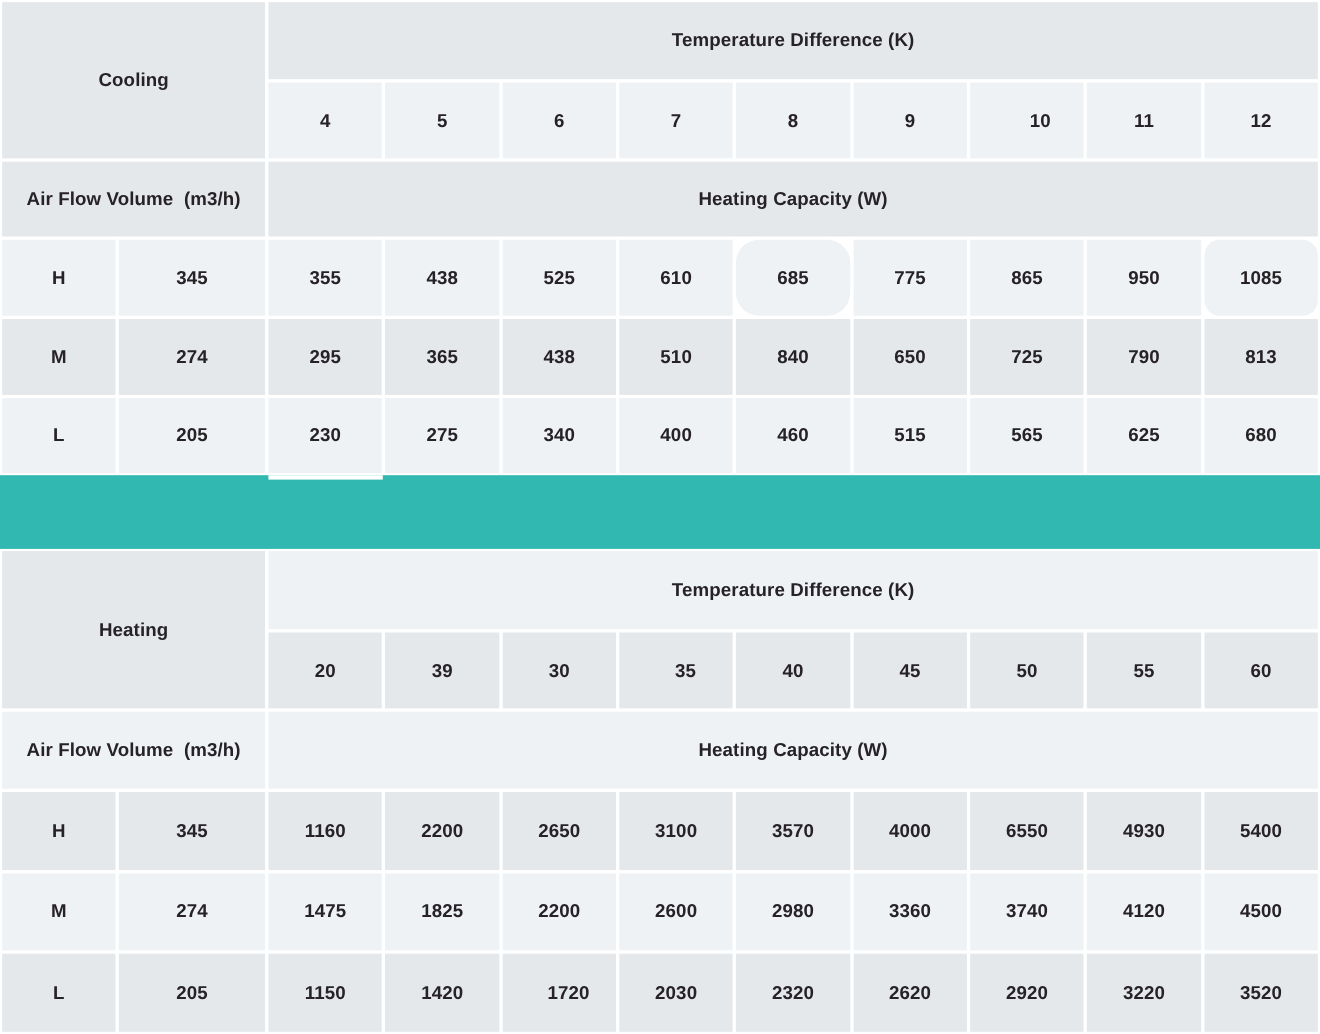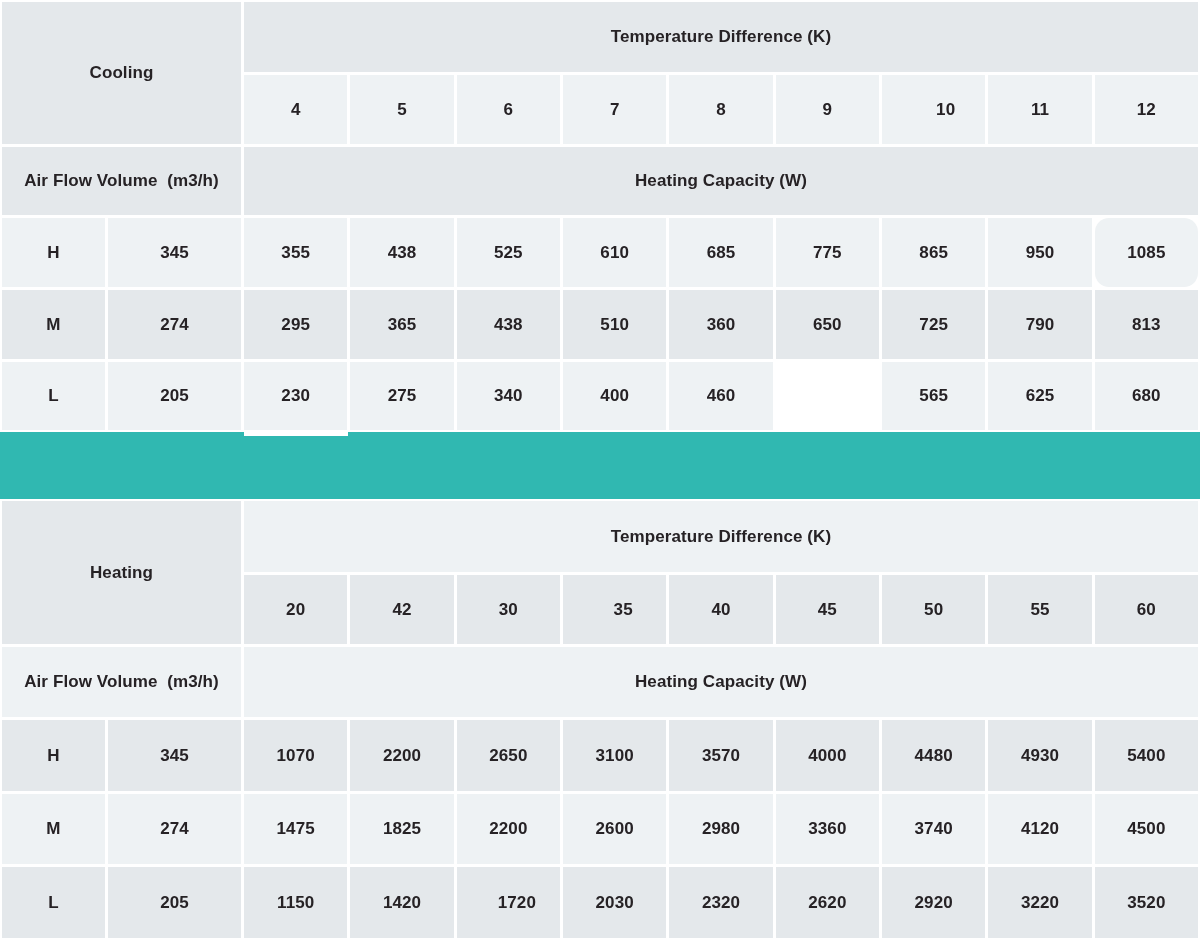--- a/index.html
+++ b/index.html
@@ -50,73 +50,74 @@
       <div class="cell shade-light" style="grid-area: 2 / 10 / span 1 / span 1;">11</div>
       <div class="cell shade-light" style="grid-area: 2 / 11 / span 1 / span 1;">12</div>
       <div class="cell shade-dark" style="grid-area: 3 / 1 / span 1 / span 2;">Air Flow Volume  (m3/h)</div>
       <div class="cell shade-dark" style="grid-area: 3 / 3 / span 1 / span 9;">Heating Capacity (W)</div>
       <div class="cell shade-light" style="grid-area: 4 / 1 / span 1 / span 1;">H</div>
       <div class="cell shade-light" style="grid-area: 4 / 2 / span 1 / span 1;">345</div>
       <div class="cell shade-light" style="grid-area: 4 / 3 / span 1 / span 1;">355</div>
       <div class="cell shade-light" style="grid-area: 4 / 4 / span 1 / span 1;">438</div>
       <div class="cell shade-light" style="grid-area: 4 / 5 / span 1 / span 1;">525</div>
       <div class="cell shade-light" style="grid-area: 4 / 6 / span 1 / span 1;">610</div>
-      <div class="cell shade-light" style="grid-area: 4 / 7 / span 1 / span 1;">685</div>
+      <div class="cell shade-light" style="grid-area: 4 / 7 / span 1 / span 1; border-radius: 21px;">685</div>
       <div class="cell shade-light" style="grid-area: 4 / 8 / span 1 / span 1;">775</div>
       <div class="cell shade-light" style="grid-area: 4 / 9 / span 1 / span 1;">865</div>
       <div class="cell shade-light" style="grid-area: 4 / 10 / span 1 / span 1;">950</div>
       <div class="cell shade-light" style="grid-area: 4 / 11 / span 1 / span 1; border-radius: 14px;">1085</div>
       <div class="cell shade-dark" style="grid-area: 5 / 1 / span 1 / span 1;">M</div>
       <div class="cell shade-dark" style="grid-area: 5 / 2 / span 1 / span 1;">274</div>
       <div class="cell shade-dark" style="grid-area: 5 / 3 / span 1 / span 1;">295</div>
       <div class="cell shade-dark" style="grid-area: 5 / 4 / span 1 / span 1;">365</div>
       <div class="cell shade-dark" style="grid-area: 5 / 5 / span 1 / span 1;">438</div>
       <div class="cell shade-dark" style="grid-area: 5 / 6 / span 1 / span 1;">510</div>
-      <div class="cell shade-dark" style="grid-area: 5 / 7 / span 1 / span 1;">360</div>
+      <div class="cell shade-dark" style="grid-area: 5 / 7 / span 1 / span 1;">840</div>
       <div class="cell shade-dark" style="grid-area: 5 / 8 / span 1 / span 1;">650</div>
       <div class="cell shade-dark" style="grid-area: 5 / 9 / span 1 / span 1;">725</div>
       <div class="cell shade-dark" style="grid-area: 5 / 10 / span 1 / span 1;">790</div>
       <div class="cell shade-dark" style="grid-area: 5 / 11 / span 1 / span 1;">813</div>
       <div class="cell shade-light" style="grid-area: 6 / 1 / span 1 / span 1;">L</div>
       <div class="cell shade-light" style="grid-area: 6 / 2 / span 1 / span 1;">205</div>
       <div class="cell shade-light" style="grid-area: 6 / 3 / span 1 / span 1;">230</div>
       <div class="cell shade-light" style="grid-area: 6 / 4 / span 1 / span 1;">275</div>
       <div class="cell shade-light" style="grid-area: 6 / 5 / span 1 / span 1;">340</div>
       <div class="cell shade-light" style="grid-area: 6 / 6 / span 1 / span 1;">400</div>
       <div class="cell shade-light" style="grid-area: 6 / 7 / span 1 / span 1;">460</div>
+      <div class="cell shade-light" style="grid-area: 6 / 8 / span 1 / span 1;">515</div>
       <div class="cell shade-light" style="grid-area: 6 / 9 / span 1 / span 1;">565</div>
       <div class="cell shade-light" style="grid-area: 6 / 10 / span 1 / span 1;">625</div>
       <div class="cell shade-light" style="grid-area: 6 / 11 / span 1 / span 1;">680</div>
     </section>
   <div class="divider-band">
     <div class="notch"></div>
   </div>
   <section class="grid-table t2">
       <div class="cell shade-dark" style="grid-area: 1 / 1 / span 2 / span 2;">Heating</div>
       <div class="cell shade-light" style="grid-area: 1 / 3 / span 1 / span 9;">Temperature Difference (K)</div>
       <div class="cell shade-dark" style="grid-area: 2 / 3 / span 1 / span 1;">20</div>
-      <div class="cell shade-dark" style="grid-area: 2 / 4 / span 1 / span 1;">42</div>
+      <div class="cell shade-dark" style="grid-area: 2 / 4 / span 1 / span 1;">39</div>
       <div class="cell shade-dark" style="grid-area: 2 / 5 / span 1 / span 1;">30</div>
       <div class="cell shade-dark" style="grid-area: 2 / 6 / span 1 / span 1; padding-left: 17px;">35</div>
       <div class="cell shade-dark" style="grid-area: 2 / 7 / span 1 / span 1;">40</div>
       <div class="cell shade-dark" style="grid-area: 2 / 8 / span 1 / span 1;">45</div>
       <div class="cell shade-dark" style="grid-area: 2 / 9 / span 1 / span 1;">50</div>
       <div class="cell shade-dark" style="grid-area: 2 / 10 / span 1 / span 1;">55</div>
       <div class="cell shade-dark" style="grid-area: 2 / 11 / span 1 / span 1;">60</div>
       <div class="cell shade-light" style="grid-area: 3 / 1 / span 1 / span 2;">Air Flow Volume  (m3/h)</div>
       <div class="cell shade-light" style="grid-area: 3 / 3 / span 1 / span 9;">Heating Capacity (W)</div>
       <div class="cell shade-dark" style="grid-area: 4 / 1 / span 1 / span 1;">H</div>
       <div class="cell shade-dark" style="grid-area: 4 / 2 / span 1 / span 1;">345</div>
-      <div class="cell shade-dark" style="grid-area: 4 / 3 / span 1 / span 1;">1070</div>
+      <div class="cell shade-dark" style="grid-area: 4 / 3 / span 1 / span 1;">1160</div>
       <div class="cell shade-dark" style="grid-area: 4 / 4 / span 1 / span 1;">2200</div>
       <div class="cell shade-dark" style="grid-area: 4 / 5 / span 1 / span 1;">2650</div>
       <div class="cell shade-dark" style="grid-area: 4 / 6 / span 1 / span 1;">3100</div>
       <div class="cell shade-dark" style="grid-area: 4 / 7 / span 1 / span 1;">3570</div>
       <div class="cell shade-dark" style="grid-area: 4 / 8 / span 1 / span 1;">4000</div>
-      <div class="cell shade-dark" style="grid-area: 4 / 9 / span 1 / span 1;">4480</div>
+      <div class="cell shade-dark" style="grid-area: 4 / 9 / span 1 / span 1;">6550</div>
       <div class="cell shade-dark" style="grid-area: 4 / 10 / span 1 / span 1;">4930</div>
       <div class="cell shade-dark" style="grid-area: 4 / 11 / span 1 / span 1;">5400</div>
       <div class="cell shade-light" style="grid-area: 5 / 1 / span 1 / span 1;">M</div>
       <div class="cell shade-light" style="grid-area: 5 / 2 / span 1 / span 1;">274</div>
       <div class="cell shade-light" style="grid-area: 5 / 3 / span 1 / span 1;">1475</div>
       <div class="cell shade-light" style="grid-area: 5 / 4 / span 1 / span 1;">1825</div>
       <div class="cell shade-light" style="grid-area: 5 / 5 / span 1 / span 1;">2200</div>
       <div class="cell shade-light" style="grid-area: 5 / 6 / span 1 / span 1;">2600</div>
       <div class="cell shade-light" style="grid-area: 5 / 7 / span 1 / span 1;">2980</div>
       <div class="cell shade-light" style="grid-area: 5 / 8 / span 1 / span 1;">3360</div>

